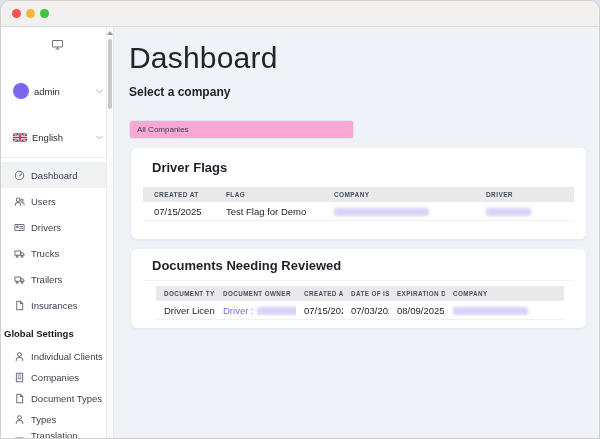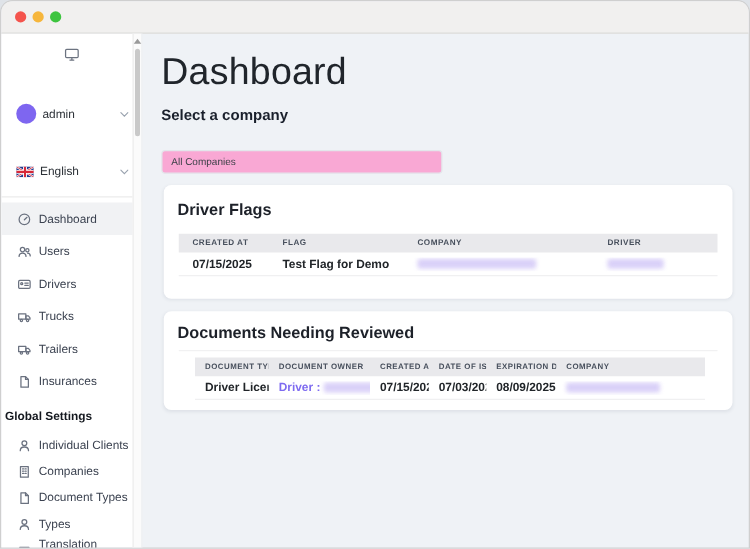--- a/index.html
+++ b/index.html
@@ -44,29 +44,29 @@
                     background:#c9c9c9; border-radius:2px; }
   
   h1.page-title { font-size:30px; font-weight:300; color:#20252b; margin:14px 0 0 0; line-height:34px; letter-spacing:.2px; }
   .select-label { margin-top:10px; font-size:12px; font-weight:700; color:#1a202c; line-height:14px; }
   .company-select { margin-top:21px; width:225px; height:19px; background:#f9a8d4; border:1px solid #e3e6eb;
                     border-radius:3px; font-size:8px; color:#3a3f46; line-height:17px; padding-left:7px; cursor:pointer; }
   .card { background:#fff; border-radius:6px; box-shadow:0 1px 3px rgba(30,40,60,.08);
           margin-left:2px; width:455px; }
   .card.flags { margin-top:9px; height:91px; }
   .card.docs { margin-top:10px; height:79px; }
-  .card-title { font-size:13px; font-weight:600; color:#1d2129; padding:12px 0 0 11px; line-height:16px; }
+  .card-title { font-size:13px; font-weight:600; color:#1d2129; padding:12px 0 0 21px; line-height:16px; }
   .card.docs .card-title { padding-top:9px; }
   .docs-divider { border-top:1px solid #f1f1f2; margin:6px 12px 0; }
   
   .tbl { margin:11px 12px 0; }
   .tbl .thead, .tbl .trow { display:grid; align-items:center; }
   .tbl .thead { background:#e9e9ec; height:15px; font-size:6.5px; font-weight:700;
                 color:#474f5c; letter-spacing:.4px; }
-  .tbl .trow { height:19px; font-size:9.5px; color:#212529; border-bottom:1px solid #f0f0f1;font-weight:bold; }
+  .tbl .trow { height:19px; font-size:9.5px; color:#212529; border-bottom:1px solid #f0f0f1; }
   .tbl .cell { padding-left:11px; white-space:nowrap; overflow:hidden; }
   .tbl.flags-tbl .thead, .tbl.flags-tbl .trow { grid-template-columns:72px 108px 152px 1fr; }
   .tbl.docs-tbl { margin:5px 22px 0 25px; }
   .tbl.docs-tbl .thead, .tbl.docs-tbl .trow { grid-template-columns:59px 81px 47px 46px 56px 1fr; }
   .tbl.docs-tbl .cell { padding-left:8px; }
   .tbl.docs-tbl .thead { font-size:6.3px; }
   .link-purple { color:#7e6bf0;text-align:right; }
   .blur-redact { display:inline-block; height:8px; border-radius:2px;
                  background:#cdc1f6; filter:blur(1.6px); vertical-align:middle; opacity:.75; }
   .blur-redact.w-company1 { width:95px; }

